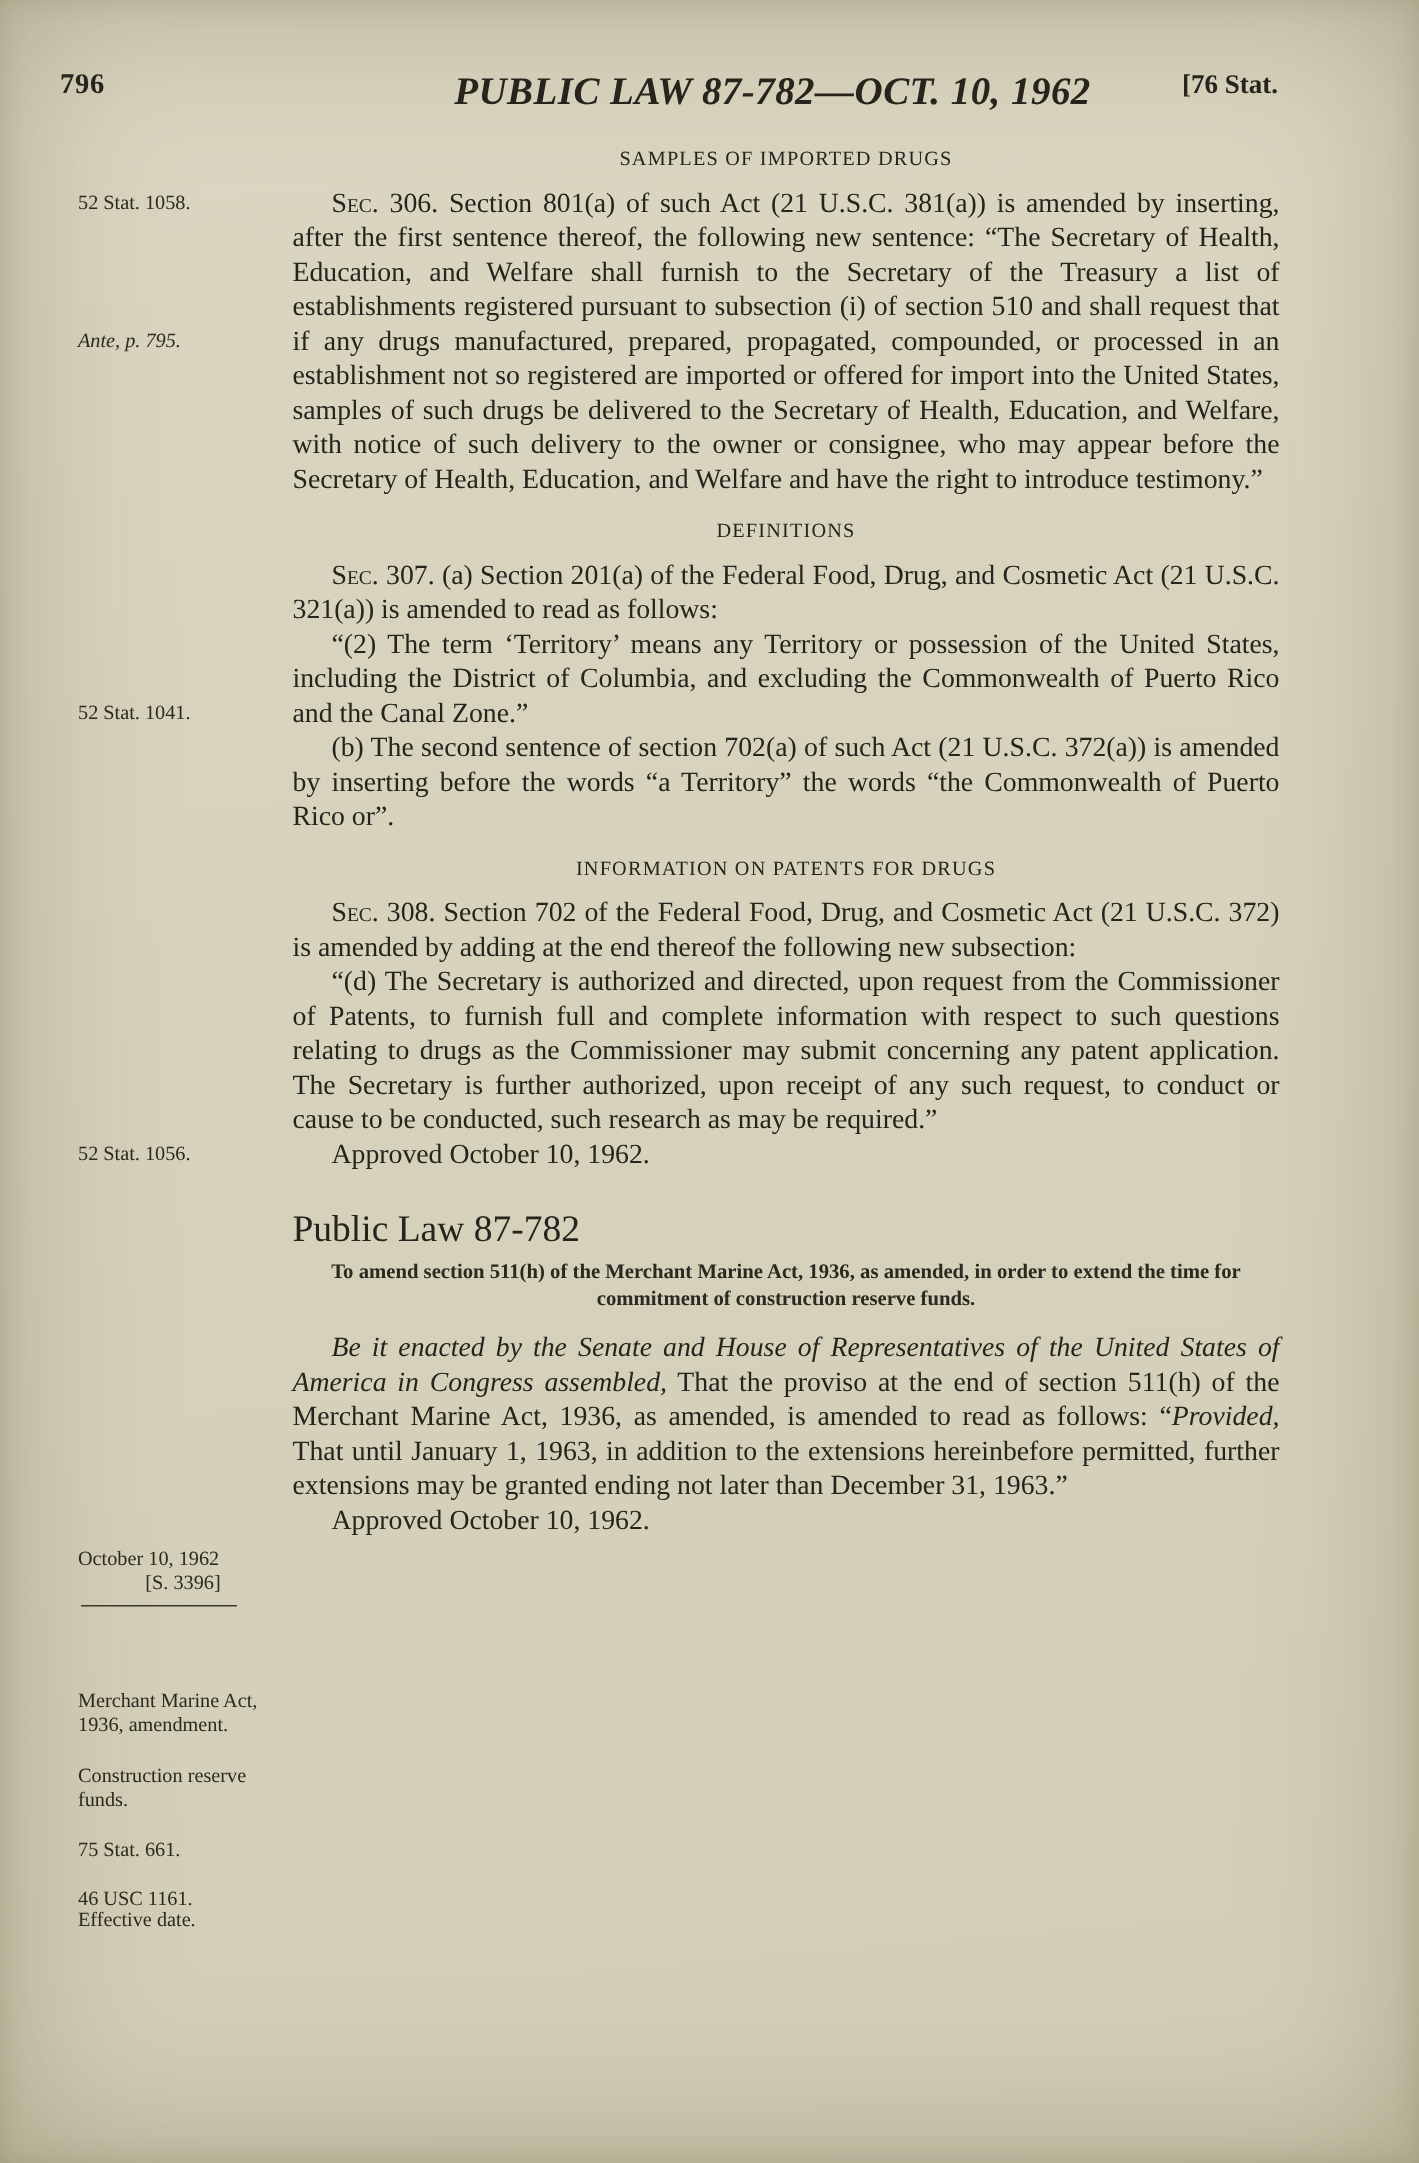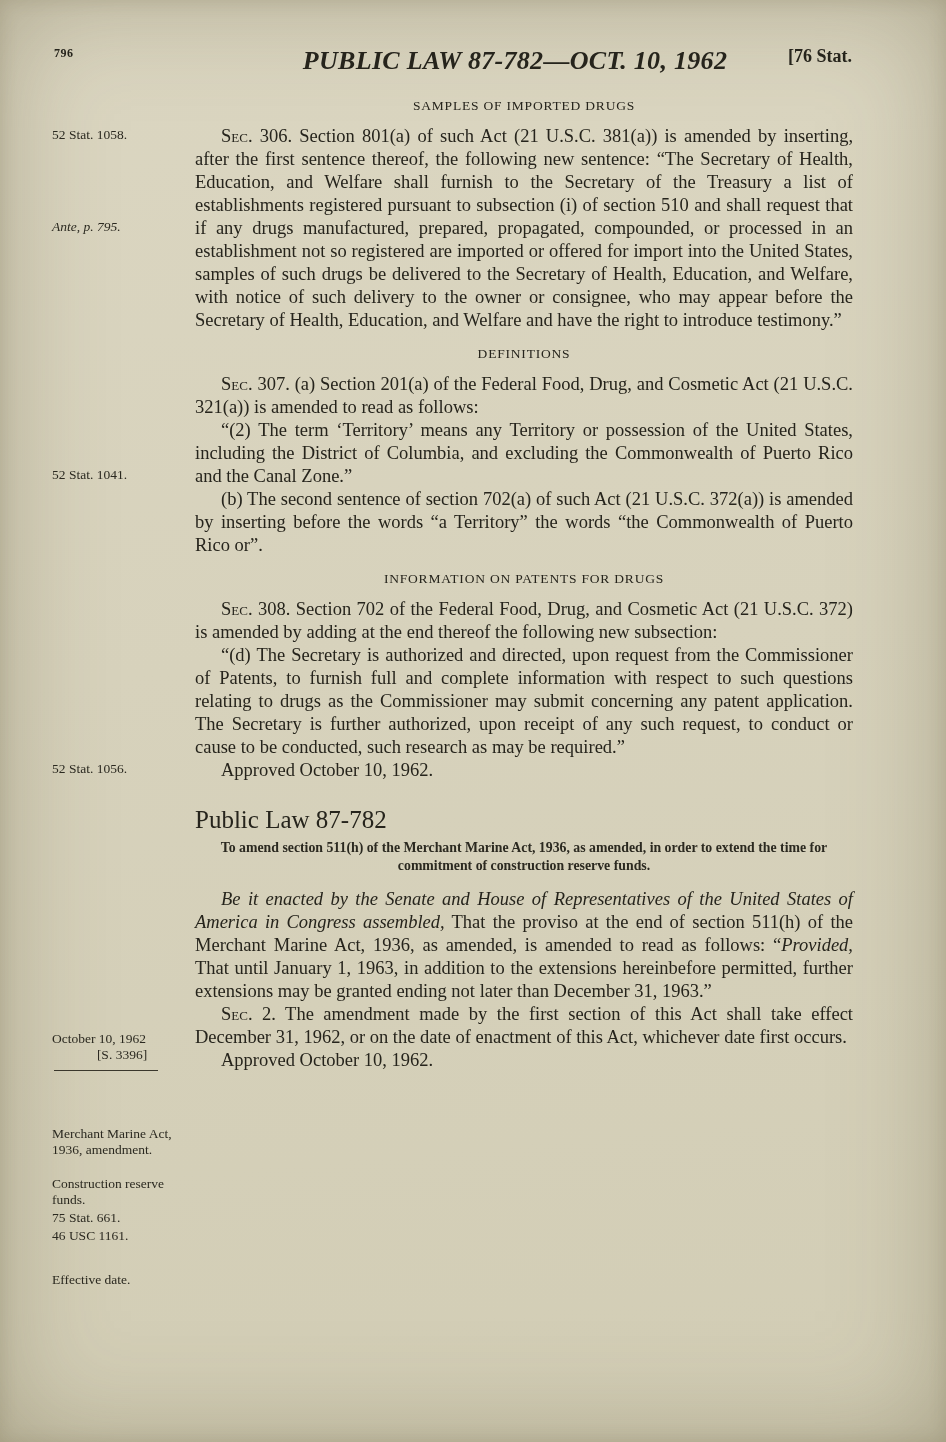--- a/index.html
+++ b/index.html
@@ -11,32 +11,32 @@
     font-family:"Liberation Serif","DejaVu Serif",serif;
     color:#26241c;
     overflow:hidden;
   }
   .vignette{
     position:absolute;inset:0;pointer-events:none;
     box-shadow:inset 0 0 110px rgba(92,82,52,.35), inset 0 0 18px rgba(92,82,52,.18);
   }
   
   .page-header{position:absolute;top:46px;left:0;width:100%;height:30px;font-weight:bold;}
-  .page-num{position:absolute;left:54px;top:0;font-size:12px;letter-spacing:.5px;}
+  .page-num{position:absolute;left:40px;top:0;font-size:19px;letter-spacing:.5px;}
   .header-title{position:absolute;left:calc(50% + 42px);transform:translateX(-50%);top:0;font-size:26px;letter-spacing:.3px;white-space:nowrap;font-style:italic;}
   .header-stat{position:absolute;right:94px;top:0;font-size:18px;}
   
   .note{
     position:absolute;left:52px;width:140px;
     font-size:13.5px;line-height:16px;color:#2b2920;
   }
   .note.it{font-style:italic;}
   .note .ctr{text-align:center;}
   .note-rule{border-top:1.3px solid #3a372c;width:104px;margin:7px auto 0 2px;}
-  .note .sub{margin-top:2px;}
+  .note .sub{margin-top:17px;}
   
   .body-col{position:absolute;top:97px;left:195px;width:658px;}
   .xhead{
     margin:13px 0 11px 0;text-align:center;
     font-size:13.5px;font-weight:normal;letter-spacing:.8px;line-height:17px;
   }
   .xhead.first{margin-top:0;}
   .para{
     margin:0;font-size:18.5px;line-height:23px;
     text-align:justify;text-indent:26px;
@@ -107,18 +107,17 @@
 
     <p class="para approved">Approved October 10, 1962.</p>
 
     <h1 class="pl-title">Public Law 87-782</h1>
 
 
     <div class="preamble">To amend section 511(h) of the Merchant Marine Act, 1936, as amended, in order to extend the time for commitment of construction reserve funds.</div>
 
     <p class="para enacting"><span class="it">Be it enacted by the Senate and House of Representatives of the United States of America in Congress assembled,</span><span> That the proviso at the end of section 511(h) of the Merchant Marine Act, 1936, as amended, is amended to read as follows: “</span><span class="it">Provided,</span><span> That until January 1, 1963, in addition to the extensions hereinbefore permitted, further extensions may be granted ending not later than December 31, 1963.”</span></p>
 
-    <p class="para"><span class="sc">Sec. 2.</span><span> The amendment made by the first section of this Act shall take effect December 31, 1962, or on the date of enactment of this Act, whichever date first occurs.</span></p>
 
     <p class="para approved">Approved October 10, 1962.</p>
 
   </main>
 </div>
 
 </body></html>

